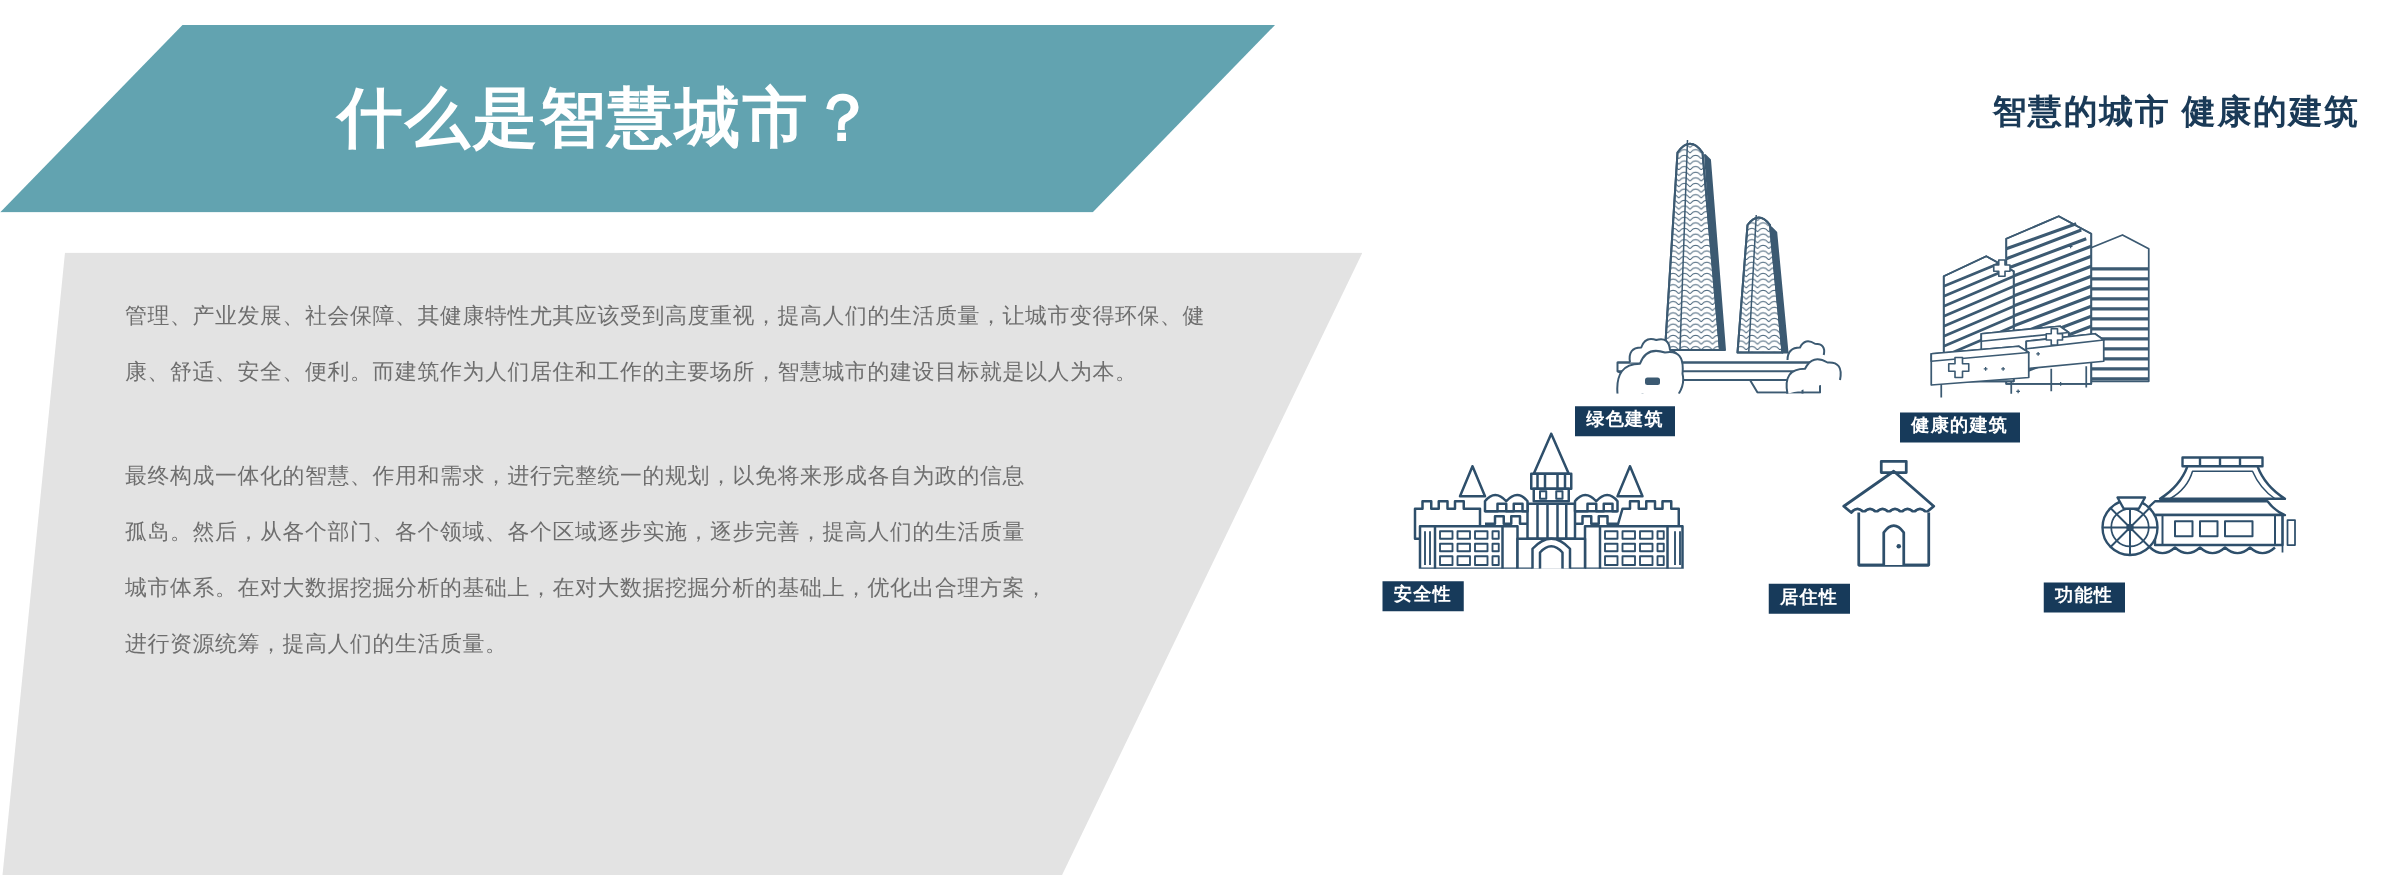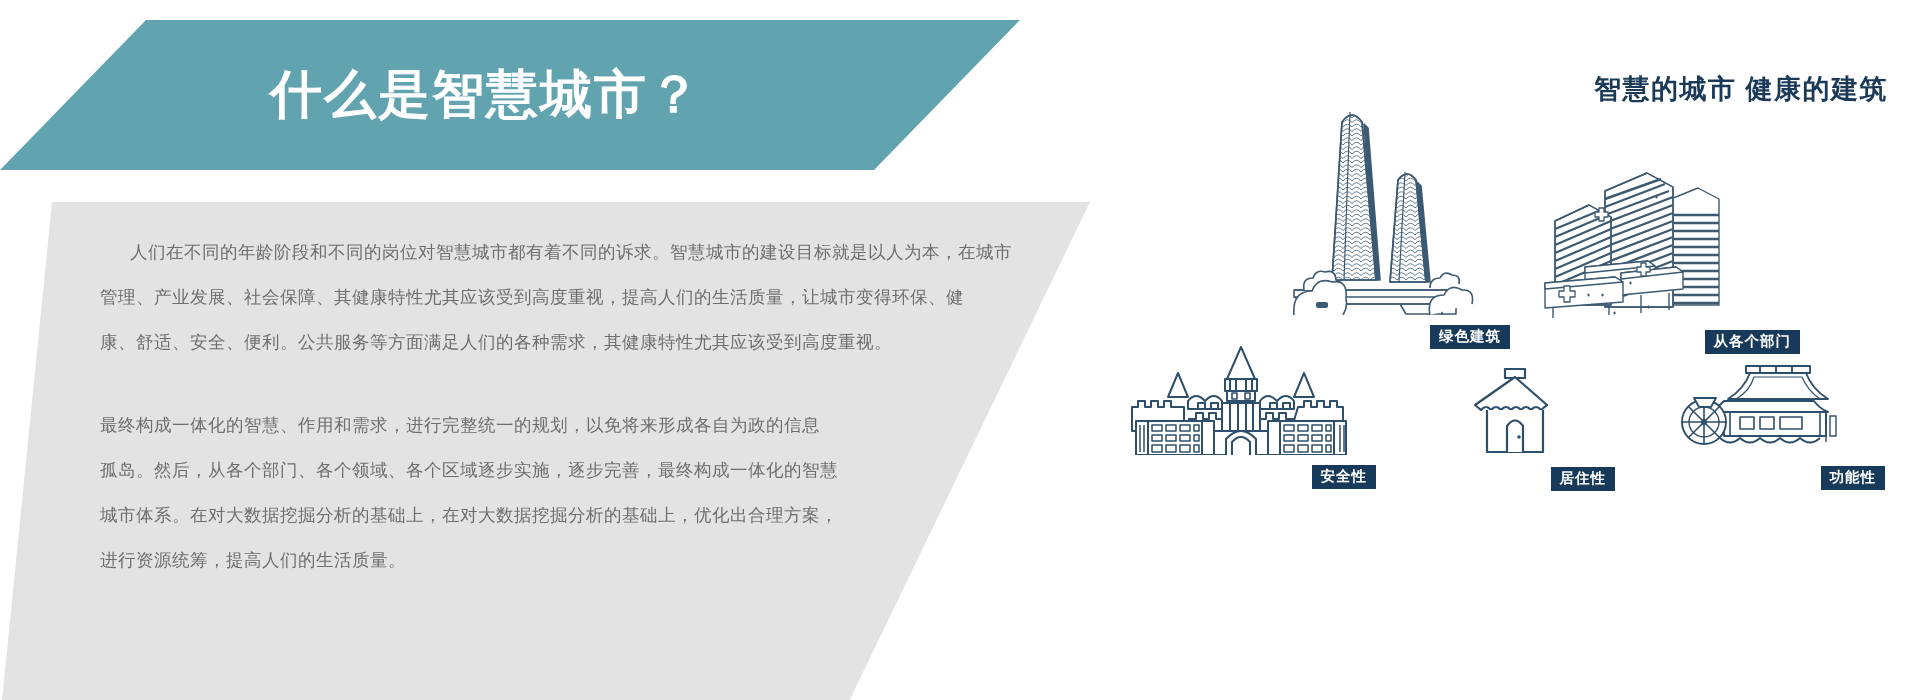--- a/index.html
+++ b/index.html
@@ -83,21 +83,21 @@
     color: #1A3A57;
     font-size: 27px;
     font-weight: bold;
     letter-spacing: 1.5px;
     white-space: nowrap;
     margin-top: 29px;
   }
 
   .icon-cell {
     position: absolute;
-    text-align: right;
+    text-align: left;
   }
   .icon-art {
     display: block;
     margin: 0 auto;
   }
   .icon-label {
     display: inline-block;
     margin-top: 10px;
     background: #173A5A;
     color: #ffffff;
@@ -123,28 +123,27 @@
 
   <div id="title-banner">
     <div id="title-text">什么是智慧城市？</div>
   </div>
 
   <div id="body-panel"></div>
 
   <div id="copy">
 
     <div class="para">
-      <div class="para-line indent">人们在不同的年龄阶段和不同的岗位对智慧城市都有着不同的诉求。智慧城市的建设目标就是以人为本，在城市</div>
       <div class="para-line">管理、产业发展、社会保障、其健康特性尤其应该受到高度重视，提高人们的生活质量，让城市变得环保、健</div>
-      <div class="para-line">康、舒适、安全、便利。公共服务等方面满足人们的各种需求，其健康特性尤其应该受到高度重视。</div>
+      <div class="para-line">康、舒适、安全、便利。而建筑作为人们居住和工作的主要场所，智慧城市的建设目标就是以人为本。</div>
     </div>
 
     <div class="para">
       <div class="para-line">最终构成一体化的智慧、作用和需求，进行完整统一的规划，以免将来形成各自为政的信息</div>
-      <div class="para-line">孤岛。然后，从各个部门、各个领域、各个区域逐步实施，逐步完善，最终构成一体化的智慧</div>
+      <div class="para-line">孤岛。然后，从各个部门、各个领域、各个区域逐步实施，逐步完善，提高人们的生活质量</div>
       <div class="para-line">城市体系。在对大数据挖掘分析的基础上，在对大数据挖掘分析的基础上，优化出合理方案，</div>
       <div class="para-line">进行资源统筹，提高人们的生活质量。</div>
     </div>
 
   </div>
 </div>
 
 <div id="right-panel">
 
   <div id="right-heading">智慧的城市  健康的建筑</div>
@@ -238,21 +237,21 @@
         <path d="M16 136 h5 v-5 h6 v5 h5 v6 h-5 v5 h-6 v-5 h-5 z"></path>
         <path d="M94 112 h4 v-4 h5 v4 h4 v5 h-4 v4 h-5 v-4 h-4 z"></path>
         <path d="M52 57 h4 v-4 h5 v4 h4 v5 h-4 v4 h-5 v-4 h-4 z"></path>
       </g>
       <g stroke-width="1" fill="none">
         <path d="M44 140 h3 M45.5 138.5 v3 M58 140 h3 M59.5 138.5 v3
                  M86 128 h3 M87.5 126.5 v3 M112 42 h3 M113.5 40.5 v3
                  M70 158 h3 M71.5 156.5 v3 M104 152 h3 M105.5 150.5 v3"></path>
       </g>
     </svg>
-    <div class="icon-label">从各个部门</div>
+    <div class="icon-label">健康的建筑</div>
   </div>
 
   <div class="icon-cell" id="cell-safety">
     <svg class="icon-art" width="230" height="110" viewBox="0 0 230 110" fill="none" stroke="#2E4F6B" stroke-width="2" stroke-linejoin="round">
 
       <path d="M115 2 L101 34 L129 34 Z" fill="#fff"></path>
       <path d="M99 34 h32 v12 h-32 z" fill="#fff"></path>
       <path d="M104 34 v12 M110 34 v12 M120 34 v12 M126 34 v12"></path>
       <path d="M101 46 h28 v10 h-28 z" fill="#fff"></path>
       <path d="M106 48 h5 v6 h-5 z M119 48 h5 v6 h-5 z" stroke-width="1.6"></path>

